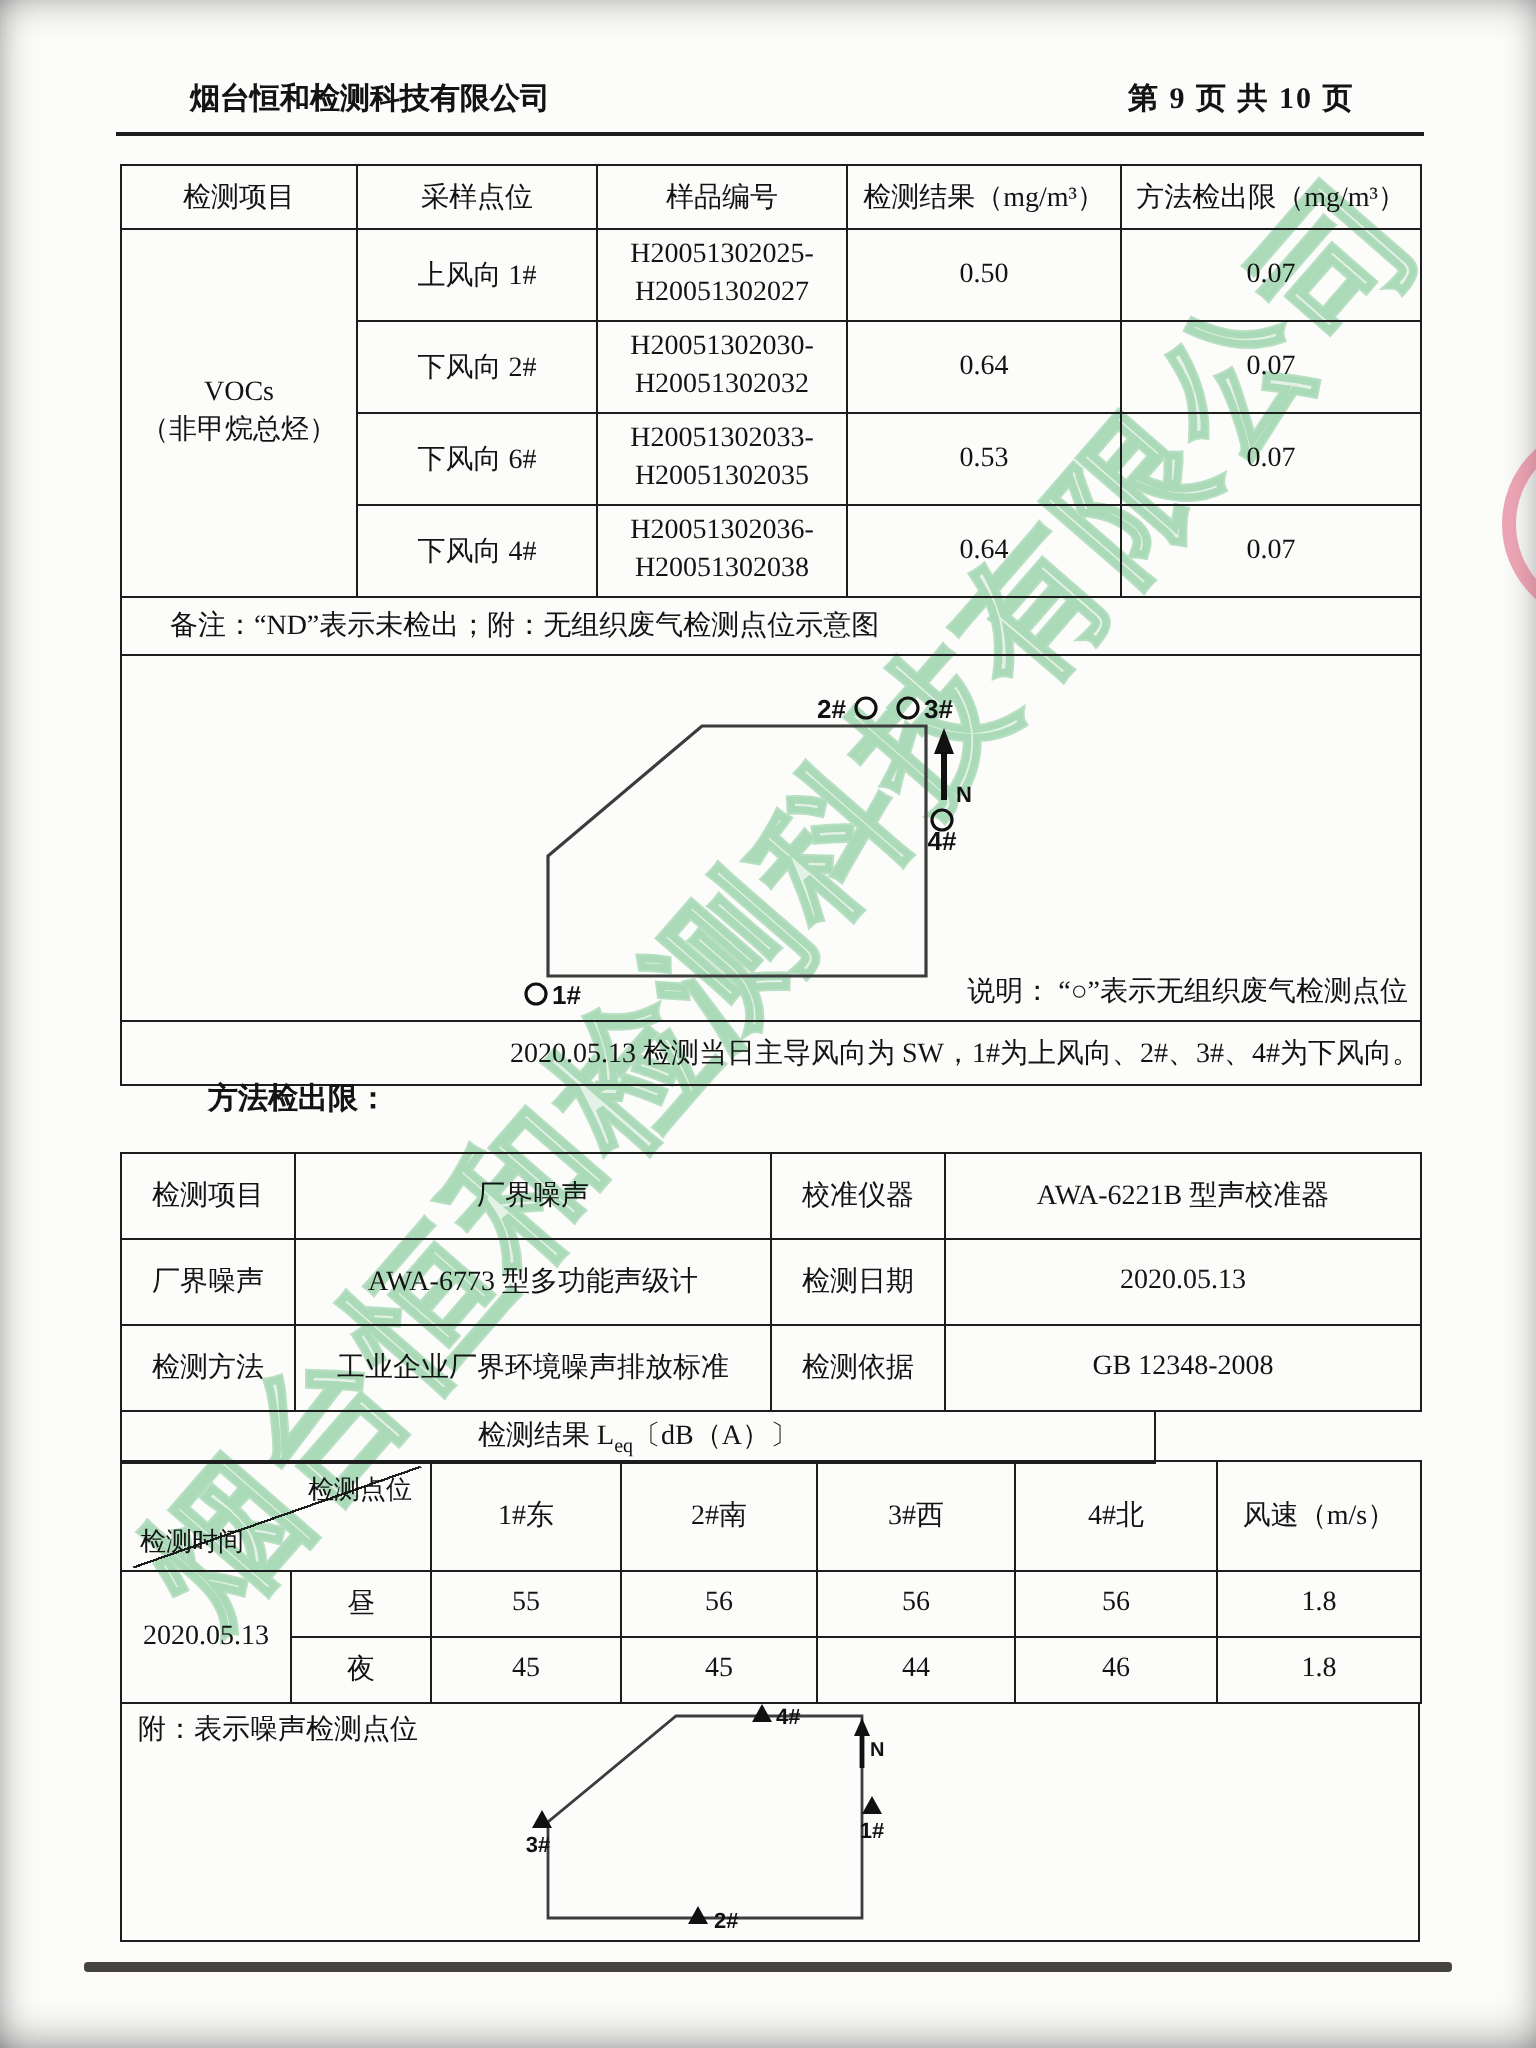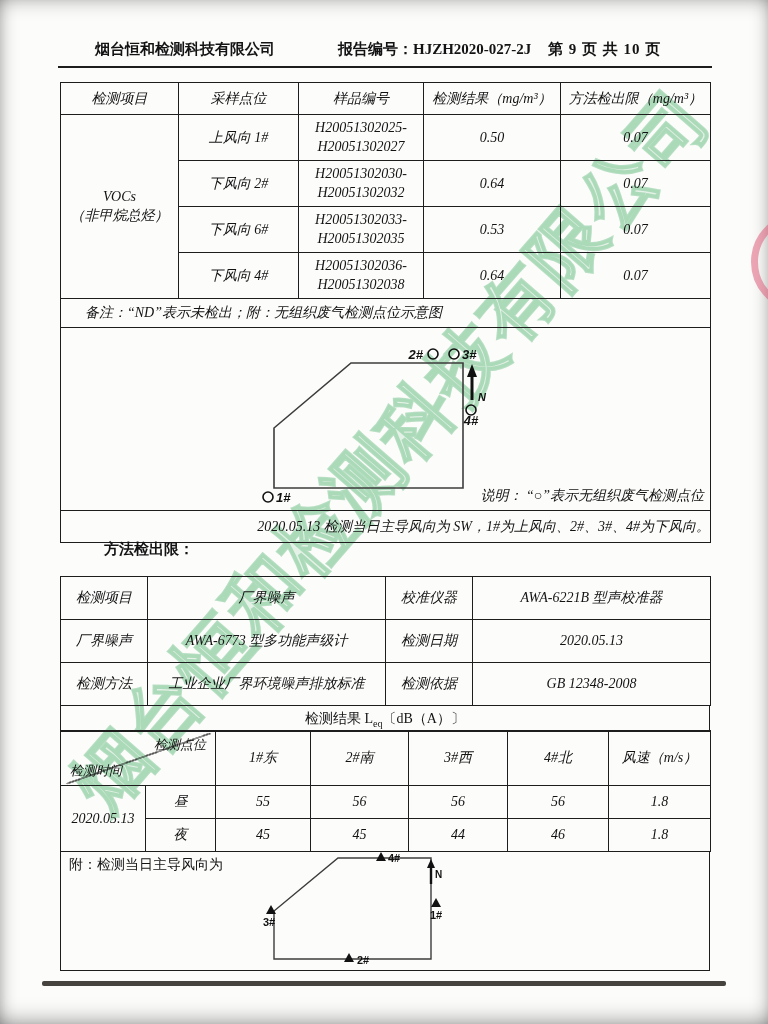--- a/index.html
+++ b/index.html
@@ -29,46 +29,46 @@
   .seal-arc {
     position:absolute; left:751px; top:212px; width:86px; height:86px; z-index:3;
     border:7px solid rgba(219,80,110,.50); border-radius:50%;
   }
   .content { position:absolute; inset:0; z-index:2; }
 
   
   .hdr { position:absolute; top:40px; font-size:15px; font-weight:bold; white-space:nowrap; }
   .hdr-company { left:95px; }
   .hdr-report  { left:338px; }
-  .hdr-pages   { left:548px; letter-spacing:1px; }
+  .hdr-pages   { left:564px; letter-spacing:1px; }
   .hdr-rule { position:absolute; left:58px; top:66px; width:654px; height:2px; background:#1d1d1d; }
 
   
   table { border-collapse:collapse; table-layout:fixed; }
   td,th { border:1.6px solid #1d1d1d; text-align:center; vertical-align:middle;
-          font-size:14px; font-weight:normal; padding:0; overflow:hidden;font-style:italic; }
+          font-size:14px; font-weight:normal; padding:0; overflow:hidden; }
   .tbl1 { position:absolute; left:60px; top:82px; width:650px; }
   .tbl1 .h-row th { height:31px; }
   .tbl1 .d-row td { height:45px; }
   .row-note td { height:28px; text-align:left; padding-left:24px; }
   .row-diagram td { height:182px; position:relative; padding:0; }
   .row-wind td { height:31px; text-align:right; padding-left:48px; }
   .two-line { line-height:1.35; }
 
   .diagram-box { position:absolute; inset:0; }
   .diagram-legend {
     position:absolute; right:6px; bottom:5px; font-size:14px; white-space:nowrap;
   }
 
   .noise-heading { position:absolute; left:104px; top:540px; font-size:15px; font-weight:bold; }
 
   .noise-wrap { position:absolute; left:60px; top:576px; width:653px; }
   .tblA td { height:42px; }
   .result-title {
-    width:650px; box-sizing:border-box; border:1.6px solid #1d1d1d; margin-top:-1.5px;
+    width:518px; box-sizing:border-box; border:1.6px solid #1d1d1d; margin-top:-1.5px;
     height:27px; line-height:25px; text-align:center; font-size:14px; background:transparent;
   }
   .result-title sub { font-size:10px; }
   .tblB { margin-top:-1.5px; }
   .tblB .mh th { height:54px; }
   .tblB .mv td { height:32px; }
   .diag {
     position:relative;
     background-image:linear-gradient(to bottom right,
       transparent 49.5%, #1d1d1d 49.5%, #1d1d1d 50.6%, transparent 50.6%);
@@ -91,21 +91,20 @@
 <body>
 
 <div class="page">
 
   <div class="watermark">烟台恒和检测科技有限公司</div>
   <div class="seal-arc"></div>
 
   <div class="content">
 
     <div class="hdr hdr-company">烟台恒和检测科技有限公司</div>
-    <div class="hdr hdr-report">报告编号：HJZH2020-027-2J</div>
     <div class="hdr hdr-pages">第 9 页 共 10 页</div>
     <div class="hdr-rule"></div>
 
     <table class="tbl1">
       <colgroup>
           <col style="width:118px">
           <col style="width:120px">
           <col style="width:125px">
           <col style="width:137px">
           <col style="width:150px">
@@ -261,21 +260,21 @@
           <td>45</td>
           <td>45</td>
           <td>44</td>
           <td>46</td>
           <td>1.8</td>
         </tr>
       </tbody>
         </table>
 
       <div class="attach-box">
-        <div class="attach-label">附：检测当日主导风向为</div>
+        <div class="attach-label">附：表示噪声检测点位</div>
         <svg width="650" height="118" viewBox="0 0 650 118">
           <polygon points="277,6 370,6 370,107 213,107 213,59" fill="none" stroke="#3c3c3c" stroke-width="1.4"></polygon>
 
           <polygon points="320,0 325,9 315,9" fill="#111"></polygon>
           <text x="327" y="10" font-size="11" font-weight="bold">4#</text>
 
           <line x1="370" y1="32" x2="370" y2="14" stroke="#111" stroke-width="2.4"></line>
           <polygon points="370,7 366,16 374,16" fill="#111"></polygon>
           <text x="374" y="26" font-size="10" font-weight="bold">N</text>
 

